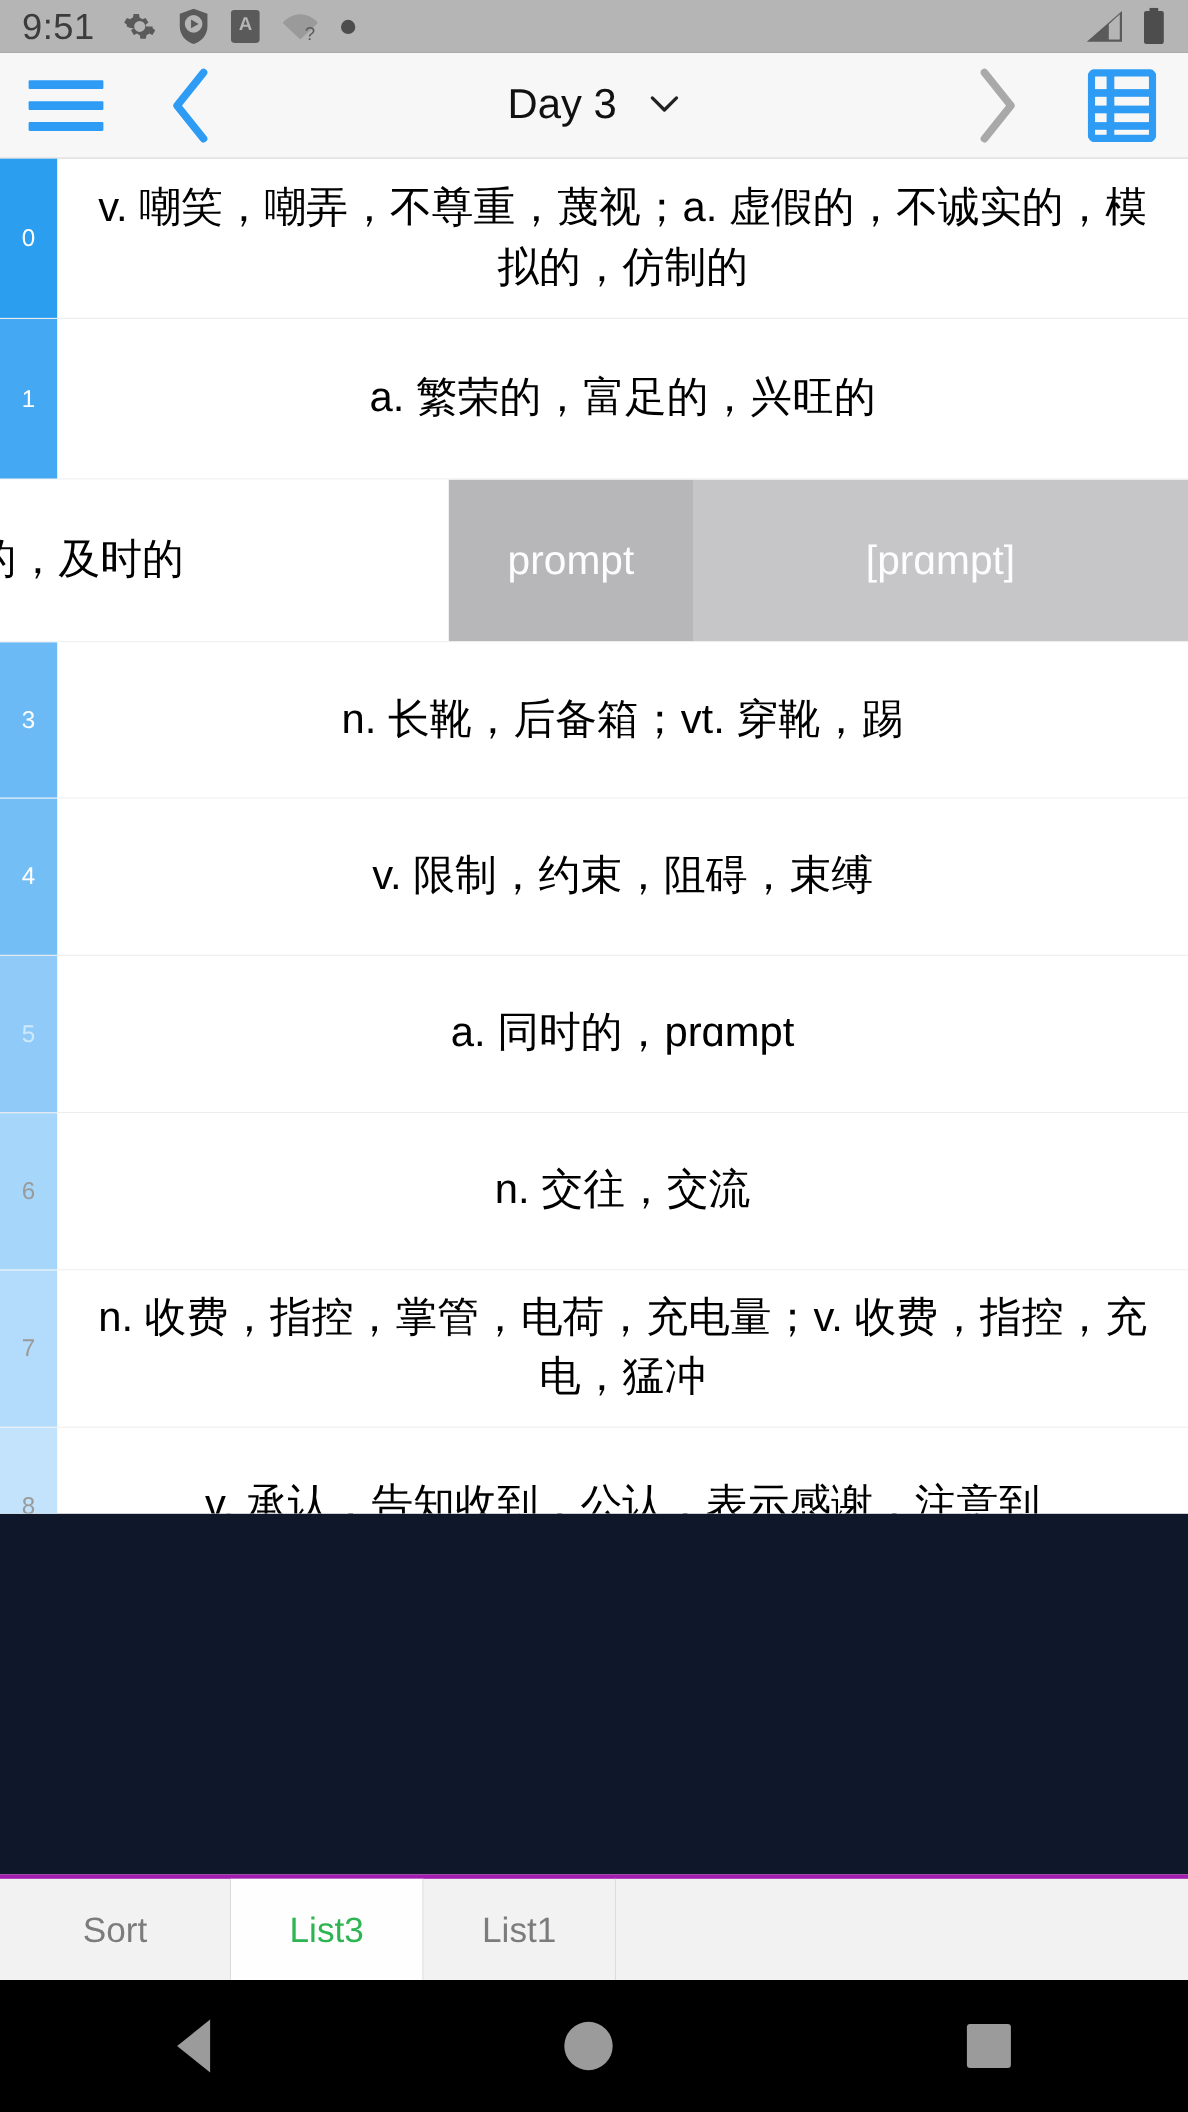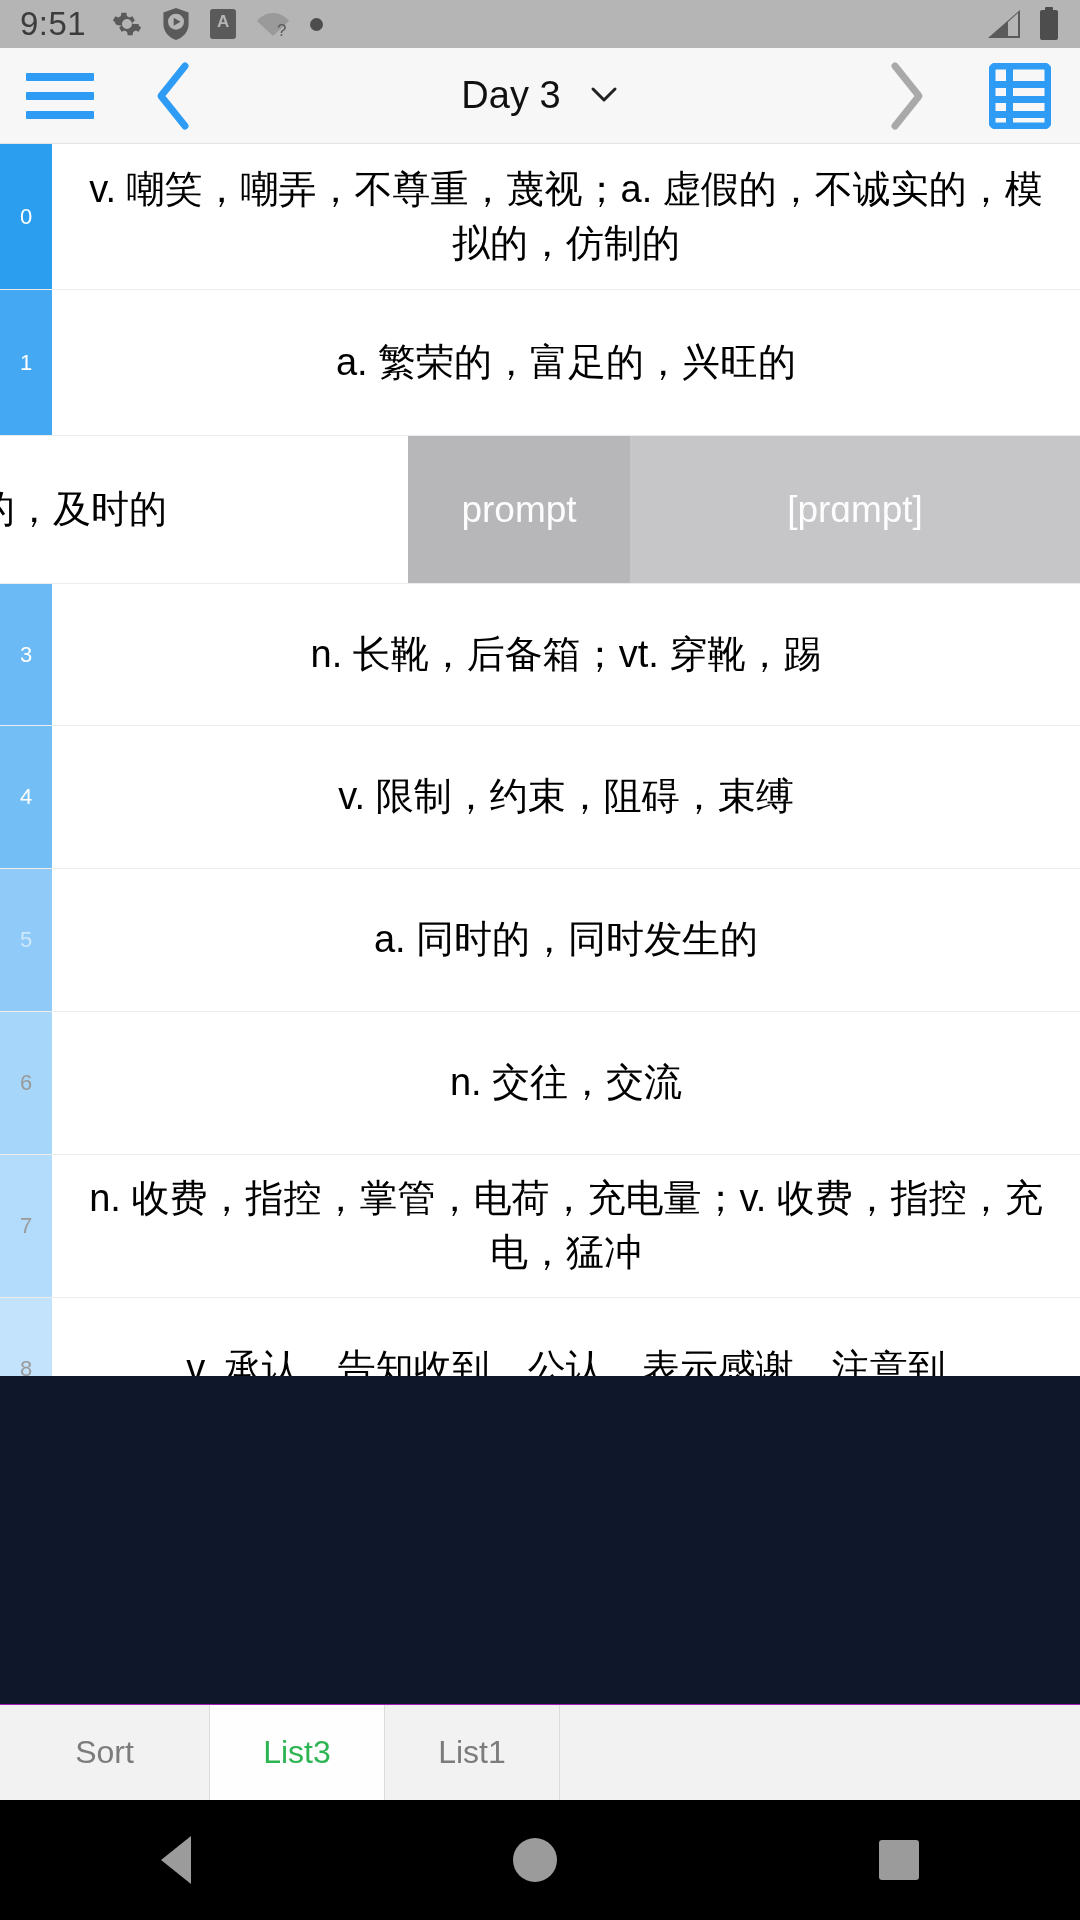--- a/index.html
+++ b/index.html
@@ -79,21 +79,21 @@
   }
   .swipe-phon {
     width:450px; background:#c6c6c9; color:#fdfdfd; font-size:37px;
     display:flex; align-items:center; justify-content:center;
   }
 
   
   .tabbar {
     position:absolute; left:0; bottom:120px; width:1080px; height:96px;
     background:#f2f2f2; display:flex; align-items:stretch;
-    border-top:1px solid #a21caf;
+    border-top:4px solid #a21caf;
   }
   .tab {
     display:flex; align-items:center; justify-content:center;
     font-size:32px; color:#7c7c7c; border-right:1px solid #dcdcdc;
   }
   .tab.t-sort { width:210px; }
   .tab.t-1 { width:175px; background:#fefefe; color:#2eb553; }
   .tab.t-2 { width:175px; }
   .tab.t-3 { width:175px; }
   .tab.t-spacer { flex:1; border-right:none; }
@@ -213,21 +213,21 @@
       <div class="def">n. 长靴，后备箱；vt. 穿靴，踢</div>
     </div>
 
     <div class="row r4" style="height:143px">
       <div class="idx">4</div>
       <div class="def">v. 限制，约束，阻碍，束缚</div>
     </div>
 
     <div class="row r5" style="height:143px">
       <div class="idx">5</div>
-      <div class="def">a. 同时的，同时发生的</div>
+      <div class="def">a. 同时的，prɑmpt</div>
     </div>
 
     <div class="row r6" style="height:143px">
       <div class="idx">6</div>
       <div class="def">n. 交往，交流</div>
     </div>
 
     <div class="row r7" style="height:143px">
       <div class="idx">7</div>
       <div class="def">n. 收费，指控，掌管，电荷，充电量；v. 收费，指控，充电，猛冲</div>

